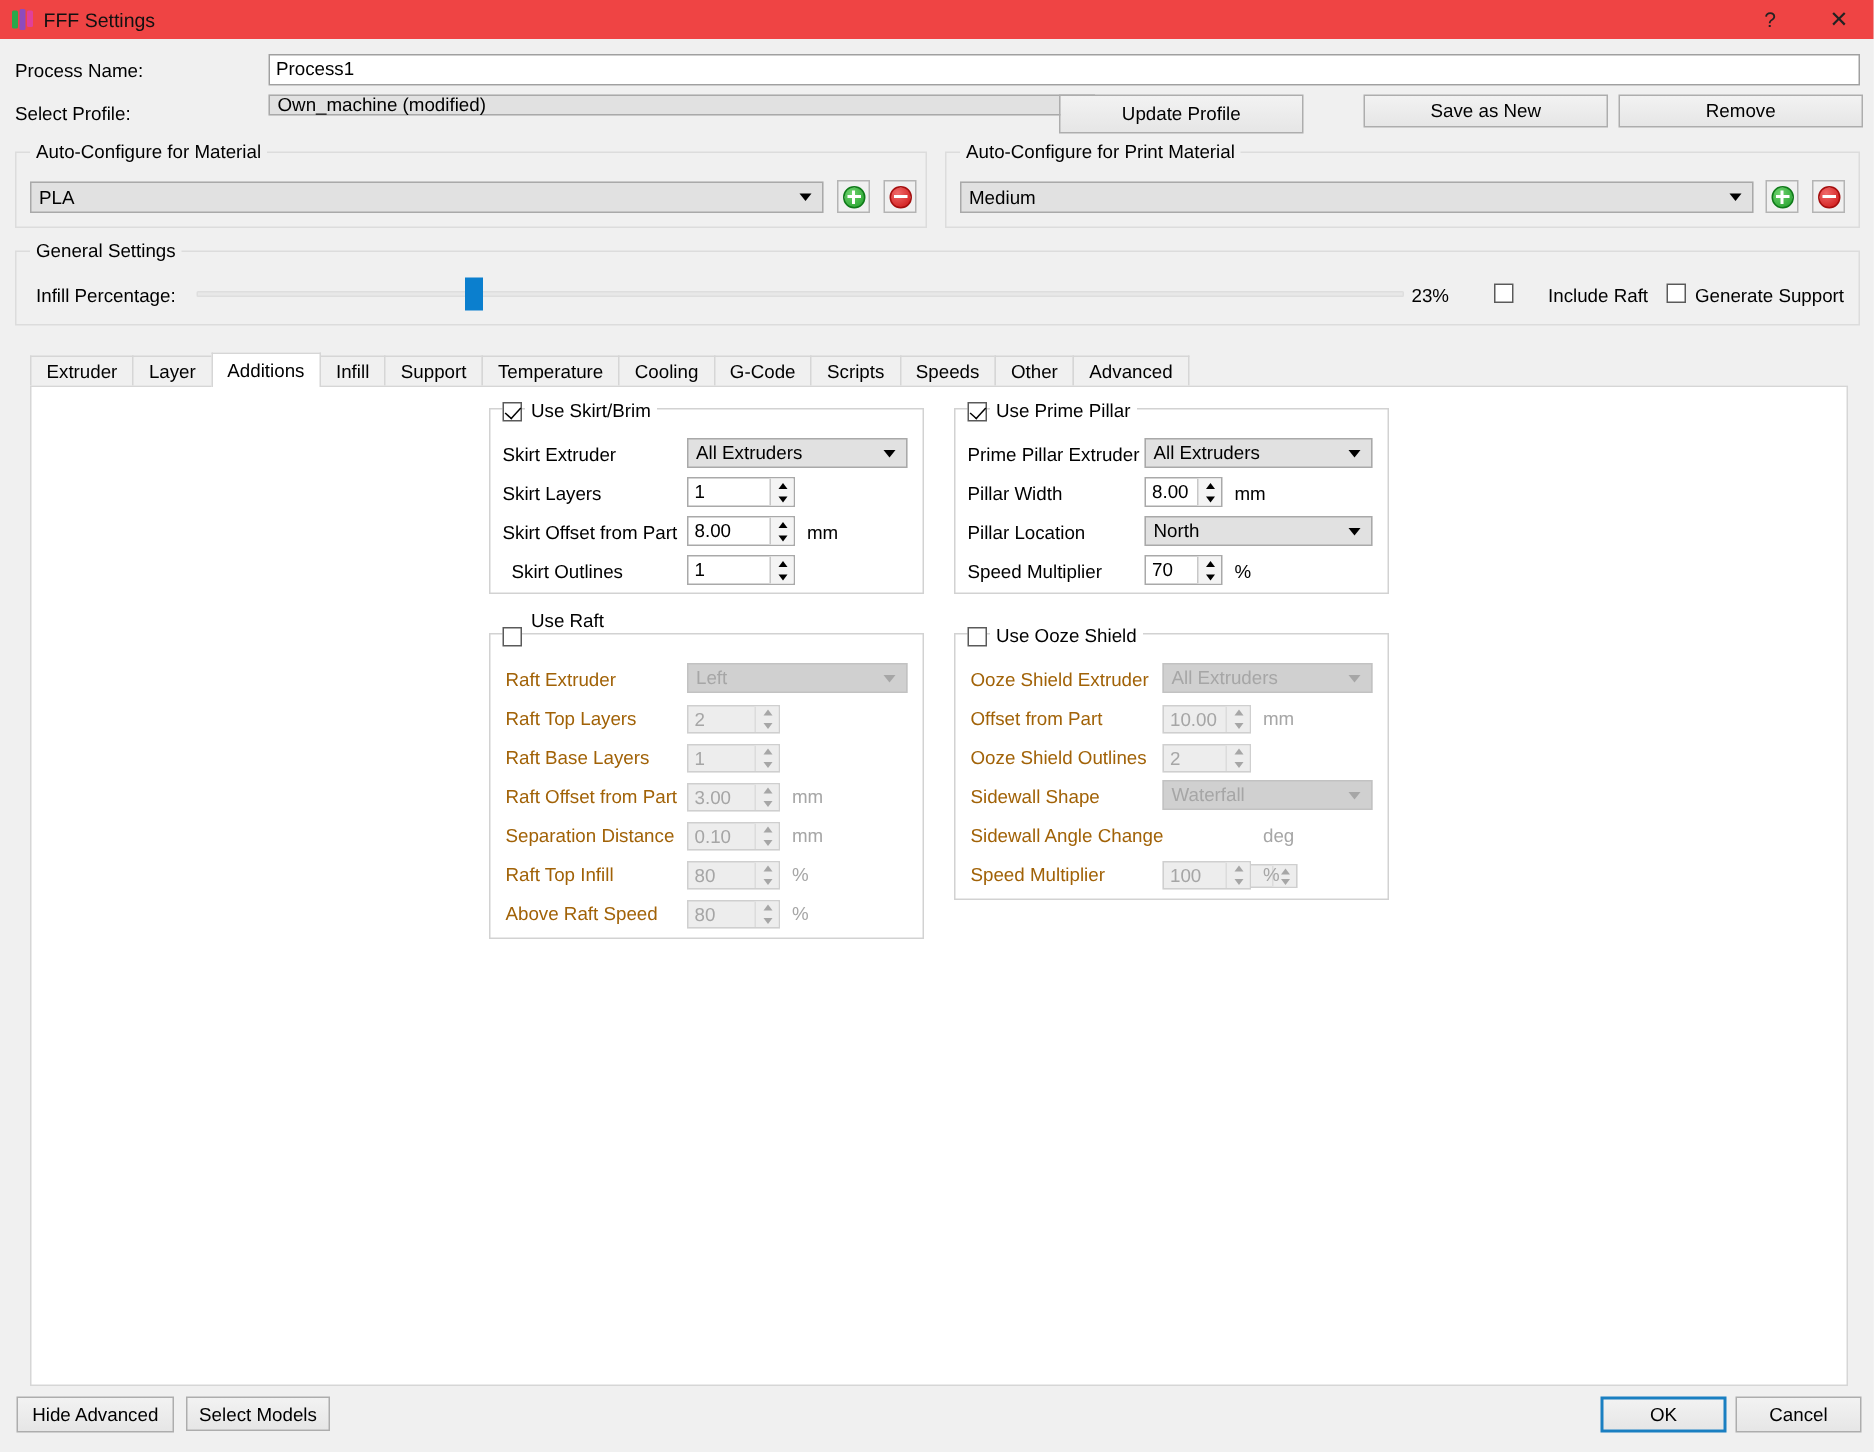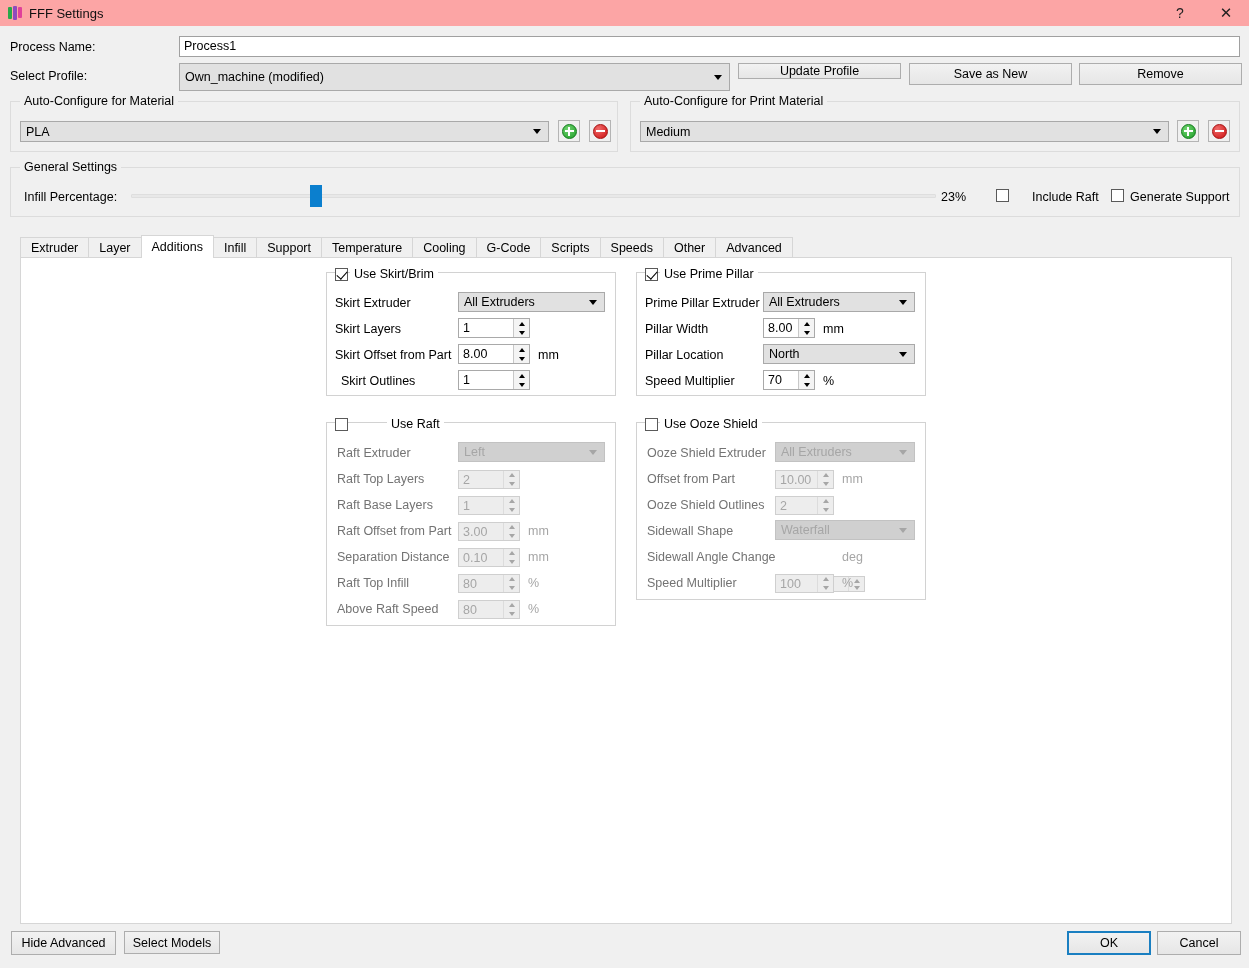--- a/index.html
+++ b/index.html
@@ -9,21 +9,21 @@
     background: #f0f0f0;
     font-family: "Liberation Sans", sans-serif;
     font-size: 12.5px;
     color: #000;
     overflow: hidden;
   }
 
   
   .titlebar {
     position: absolute; left: 0; top: 0; width: 1249px; height: 26px;
-    background: #fca5a5;
+    background: #ef4444;
     display: flex; align-items: center;
   }
   .app-icon {
     width: 14px; height: 14px; margin-left: 8px; margin-right: 7px;
     position: relative; flex: 0 0 auto;
   }
   .app-icon i {
     position: absolute; top: 0; display: block; width: 4px; height: 14px;
     border-radius: 1px;
   }
@@ -136,21 +136,21 @@
     background: #ffffff; border: 1px solid #d6d6d6;
   }
 
   
   .optgroup {
     position: absolute; border: 1px solid #d2d2d2; background: #fff;
   }
   .opt-title-lbl { position: absolute; background: #fff; padding: 0 4px; font-size: 12.5px; }
 
   .fld-label { position: absolute; font-size: 12.5px; color: #000; }
-  .fld-label.disabled { color: #737373; }
+  .fld-label.disabled { color: #a16207; }
   .unit { position: absolute; font-size: 12.5px; color: #000; }
   .unit.disabled { color: #a6a6a6; }
 
   
   .spin {
     position: absolute; border: 1px solid #a9a9a9; background: #fff;
     display: flex; align-items: stretch; font-size: 12.5px;
   }
   .spin .val { flex: 1; display: flex; align-items: center; padding-left: 4px; color: #000; }
   .spin .btns {
@@ -187,25 +187,25 @@
   <div class="title-btns">
     <div class="title-btn">?</div>
     <div class="title-btn close">✕</div>
   </div>
 </div>
 
 <div class="row-label" style="left:10px; top:40px;">Process Name:</div>
 <div class="text-input" style="left:179px; top:36px; width:1061px; height:21px; display:flex; align-items:center;">Process1</div>
 
 <div class="row-label" style="left:10px; top:69px;">Select Profile:</div>
-<div class="combo" style="left:179px; top:63px; width:551px; height:28px;">
+<div class="combo" style="left:179px; top:63px; width:551px; height:14px;">
   <span>Own_machine (modified)</span>
   <span class="arrow"></span>
 </div>
-<div class="btn" style="left:738px; top:63px; width:163px; height:16px;">Update Profile</div>
+<div class="btn" style="left:706px; top:63px; width:163px; height:26px;">Update Profile</div>
 <div class="btn" style="left:909px; top:63px; width:163px; height:22px;">Save as New</div>
 <div class="btn" style="left:1079px; top:63px; width:163px; height:22px;">Remove</div>
 
 <div class="groupbox" style="left:10px; top:101px; width:608px; height:51px;">
   <span class="gb-title">Auto-Configure for Material</span>
 </div>
 <div class="combo" style="left:20px; top:121px; width:529px; height:21px;">
   <span>PLA</span>
   <span class="arrow"></span>
 </div>
@@ -362,21 +362,21 @@
   <span class="val">70</span>
   <span class="btns">
       <span class="up"></span>
       <span class="dn"></span>
     </span>
 </div>
 <div class="unit" style="left:823px; top:374px;">%</div>
 
 <div class="optgroup" style="left:326px; top:422px; width:290px; height:204px;"></div>
 <div class="cbox" style="left:335px; top:418px;"></div>
-<div class="opt-title-lbl" style="left:350px; top:417px;margin-left:37px;">Use Raft</div>
+<div class="opt-title-lbl" style="left:350px; top:407px;">Use Raft</div>
 
 <div class="fld-label disabled" style="left:337px; top:446px;">Raft Extruder</div>
 <div class="combo disabled" style="left:458px; top:442px; width:147px; height:20px;">
   <span>Left</span>
   <span class="arrow"></span>
 </div>
 
 <div class="fld-label disabled" style="left:337px; top:472px;">Raft Top Layers</div>
 <div class="spin disabled" style="left:458px; top:470px; width:62px; height:19px;">
   <span class="val">2</span>

